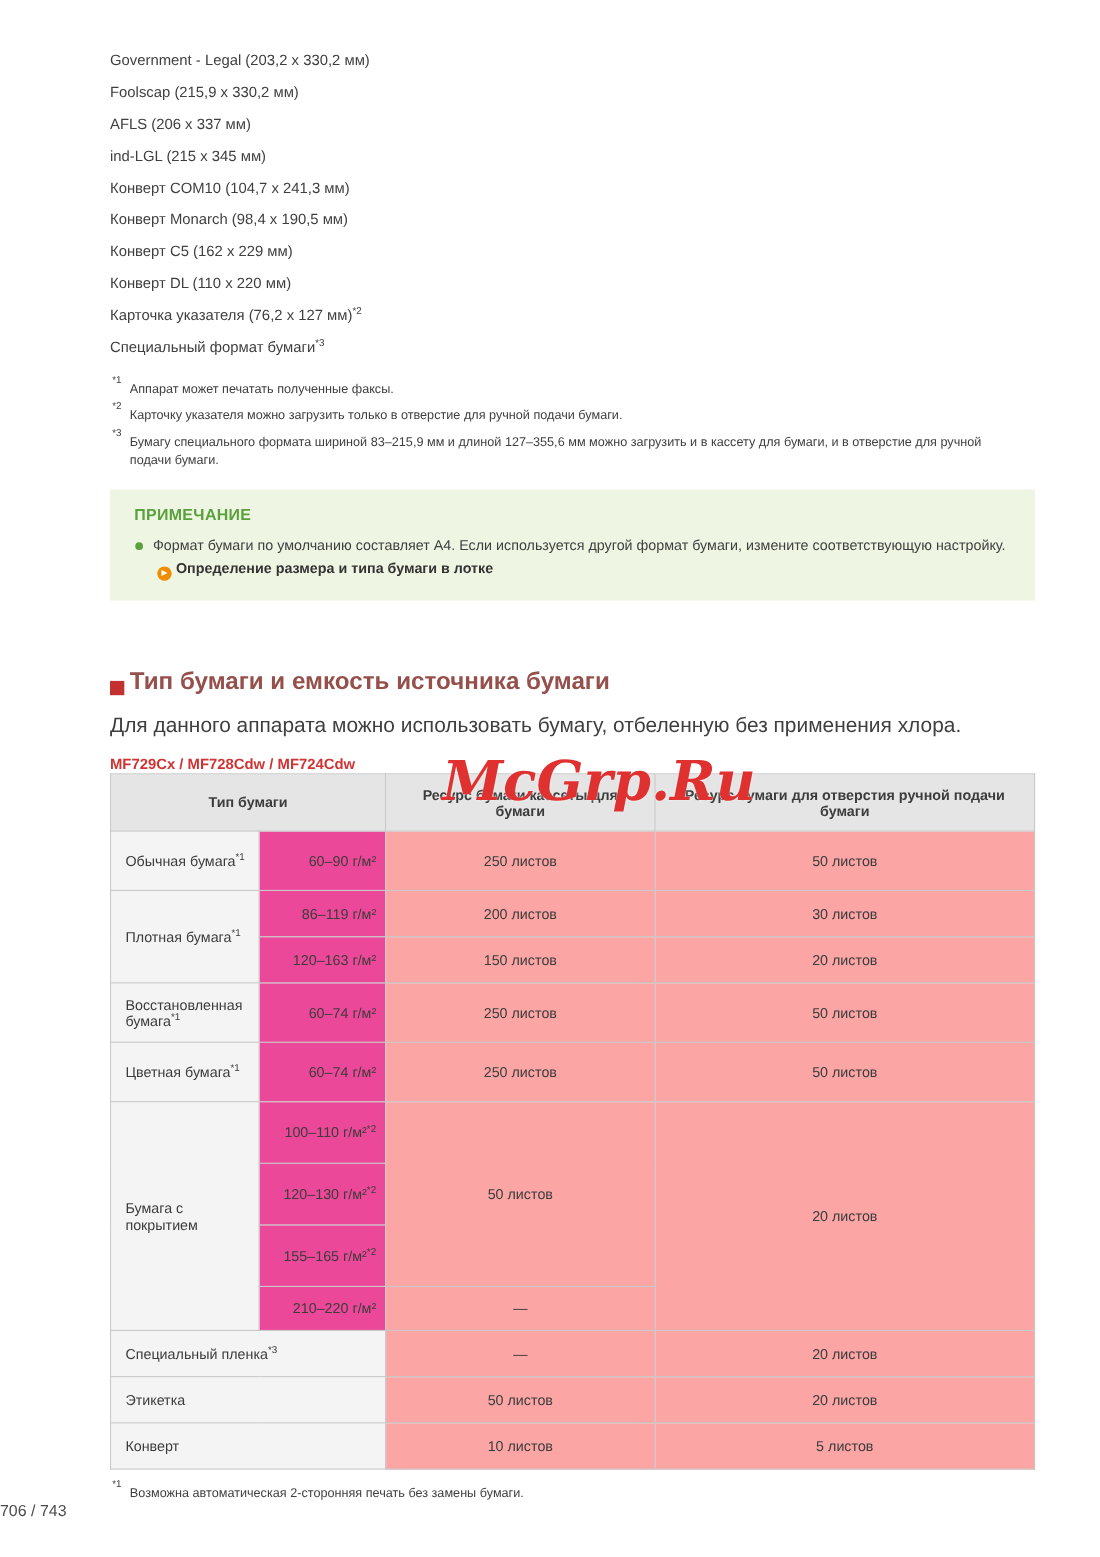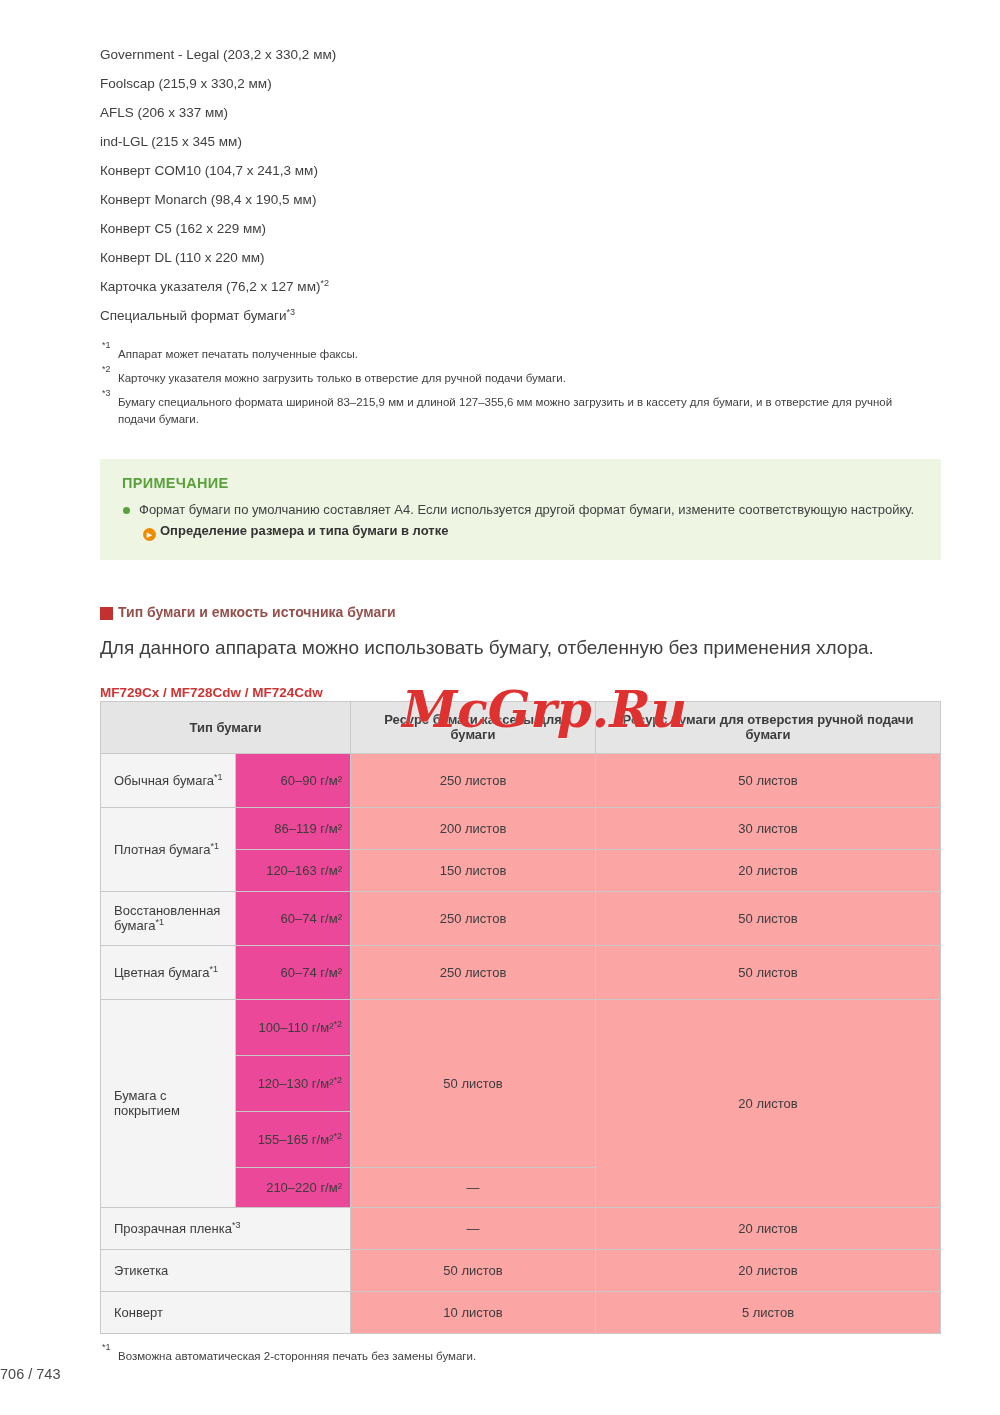--- a/index.html
+++ b/index.html
@@ -9,31 +9,31 @@
   .content{padding:40px 58px 0 100px}
 
   .format-list{list-style:none}
   .format-item{font-size:13.5px;line-height:29px;color:#3f3f3f}
   sup{font-size:9px;vertical-align:super;line-height:0}
 
   .footnotes{margin-top:16px}
   .footnote{position:relative;padding-left:18px;font-size:11.5px;line-height:1.55;color:#3f3f3f;margin-bottom:6px;max-width:830px}
   .fn-marker{position:absolute;left:2px;top:-1px;font-size:9px}
 
-  .note-box{margin-top:30px;background:#eef6e3;padding:16px 22px 18px 22px;width:841px}
+  .note-box{margin-top:16px;background:#eef6e3;padding:16px 22px 18px 22px;width:841px}
   .note-title{color:#5aa13c;font-weight:bold;font-size:14.5px;margin-bottom:9px;letter-spacing:.3px}
   .note-item{position:relative;padding-left:17px;font-size:13px;line-height:1.6;color:#3f3f3f}
   .bullet-dot{position:absolute;left:1px;top:7px;width:7px;height:7px;border-radius:50%;background:#5aa13c}
   .link-icon{display:inline-flex;align-items:center;justify-content:center;width:13px;height:13px;border-radius:50%;background:#f08c00;color:#fff;font-size:7px;vertical-align:-2px;margin:0 4px 0 4px}
   .note-link{font-weight:bold;color:#333;text-decoration:none;cursor:pointer}
 
-  .section-title{margin-top:44px;font-size:14px;font-weight:bold;color:#95504c;display:flex;align-items:flex-end}
+  .section-title{margin-top:60px;font-size:22px;font-weight:bold;color:#95504c;display:flex;align-items:flex-end}
   .sq{width:13px;height:13px;background:#c23030;margin-right:5px;display:inline-block;flex:0 0 auto}
   .intro{margin-top:17px;font-size:19px;color:#3f3f3f}
-  .models{margin-top:26px;color:#d03333;font-weight:bold;font-size:13.5px}
+  .models{margin-top:16px;color:#d03333;font-weight:bold;font-size:13.5px}
 
   table.paper-table{margin-top:1px;border-collapse:collapse;table-layout:fixed;width:840px}
   .paper-table th,.paper-table td{border:1px solid #c9c9c9;font-size:13px;color:#3c3c3c;vertical-align:middle}
   .paper-table th{background:#e5e5e5;font-weight:bold;text-align:center;padding:8px 10px}
   td.type{background:#f4f4f4;text-align:left;padding:8px 10px 8px 13px}
   td.weight{text-align:right;padding:8px 8px 8px 13px;background:#ec4899}
   td.num{text-align:center;background:#fca5a5}
 
   .bottom-footnote{margin-top:14px}
   .footer{position:absolute;left:0;right:0;top:1366px;text-align:left;font-size:14.5px;color:#4a4a4a}
@@ -145,21 +145,21 @@
           <td class="weight"><span>120–130 г/м²</span><sup>*2</sup></td>
         </tr>
         <tr style="height:56px">
           <td class="weight"><span>155–165 г/м²</span><sup>*2</sup></td>
         </tr>
         <tr style="height:40px">
           <td class="weight">210–220 г/м²</td>
           <td class="num">—</td>
         </tr>
         <tr style="height:42px">
-          <td class="type" colspan="2"><span>Прозрачная пленка</span><sup>*3</sup></td>
+          <td class="type" colspan="2"><span>Специальный пленка</span><sup>*3</sup></td>
           <td class="num">—</td>
           <td class="num">20 листов</td>
         </tr>
         <tr style="height:42px">
           <td class="type" colspan="2">Этикетка</td>
           <td class="num">50 листов</td>
           <td class="num">20 листов</td>
         </tr>
         <tr style="height:42px">
           <td class="type" colspan="2">Конверт</td>

